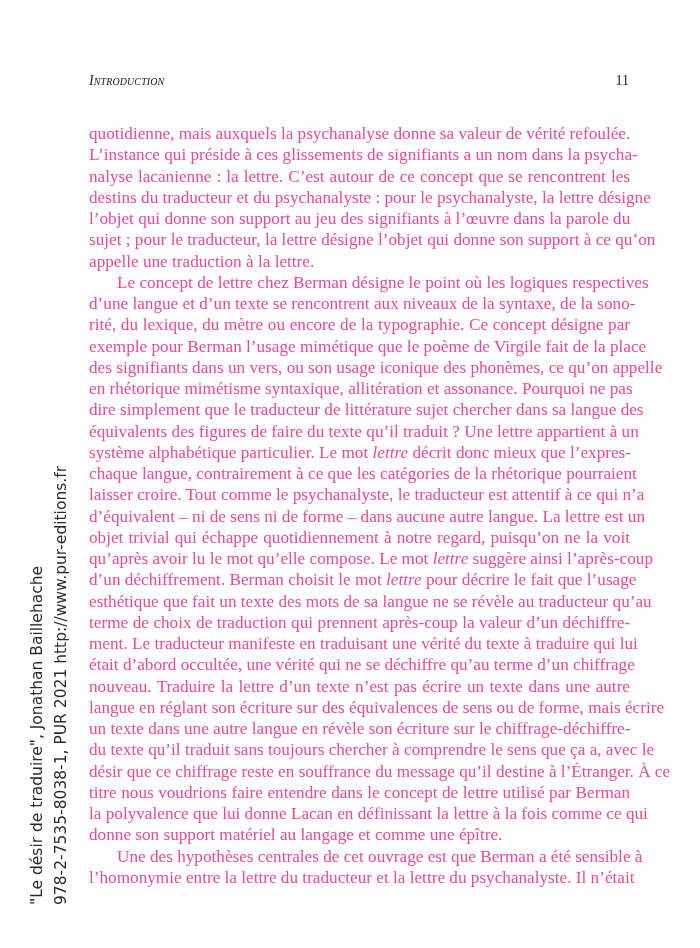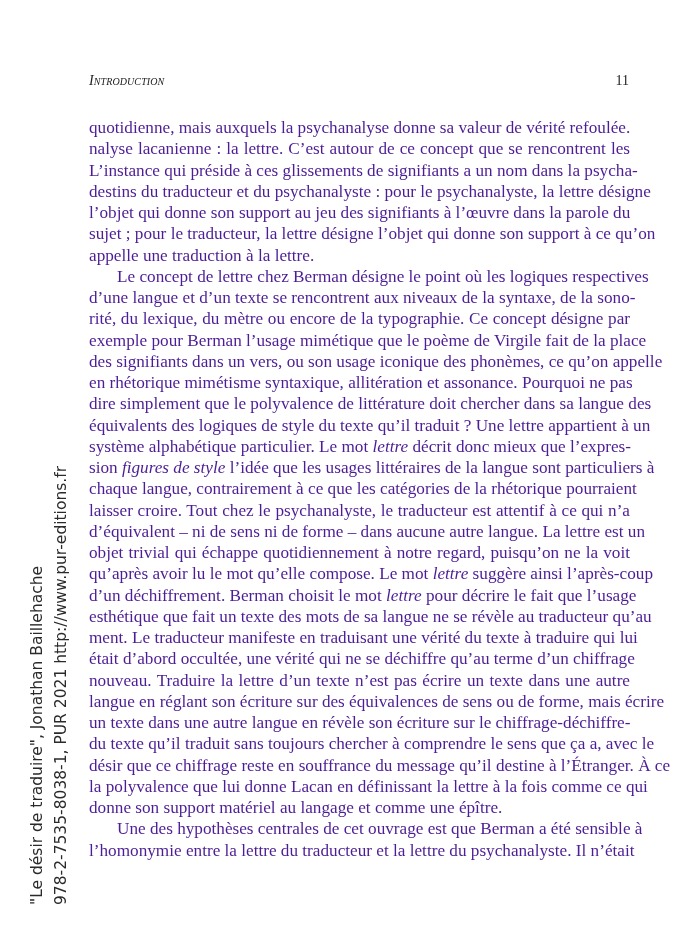--- a/index.html
+++ b/index.html
@@ -40,26 +40,26 @@
       letter-spacing: 0.1px;
     }
     .running-head .folio {
       position: absolute;
       right: 0;
       top: 0;
     }
     .body-text {
       position: absolute;
       left: 89px;
-      top: 117px;
+      top: 123px;
       width: 541px;
       font-family: "Liberation Serif", "DejaVu Serif", serif;
       font-size: 17.2px;
       line-height: 21.25px;
-      color: #4c1d95;
+      color: #ec4899;
     }
     .line {
       display: block;
       white-space: nowrap;
       text-align: justify;
       text-align-last: justify;
       height: 21.25px;
       overflow: visible;
     }
     .line.last {
@@ -99,50 +99,51 @@
 
 <div class="page">
 
   <div class="running-head">
     <span class="title">Introduction</span>
     <span class="folio">11</span>
   </div>
 
   <div class="body-text" id="body-text">
       <span class="line">quotidienne, mais auxquels la psychanalyse donne sa valeur de vérité refoulée.</span>
+      <span class="line">L’instance qui préside à ces glissements de signifiants a un nom dans la psycha-</span>
       <span class="line">nalyse lacanienne : la lettre. C’est autour de ce concept que se rencontrent les</span>
-      <span class="line">L’instance qui préside à ces glissements de signifiants a un nom dans la psycha-</span>
       <span class="line">destins du traducteur et du psychanalyste : pour le psychanalyste, la lettre désigne</span>
       <span class="line">l’objet qui donne son support au jeu des signifiants à l’œuvre dans la parole du</span>
       <span class="line">sujet ; pour le traducteur, la lettre désigne l’objet qui donne son support à ce qu’on</span>
       <span class="line last">appelle une traduction à la lettre.</span>
       <span class="line indent">Le concept de lettre chez Berman désigne le point où les logiques respectives</span>
       <span class="line">d’une langue et d’un texte se rencontrent aux niveaux de la syntaxe, de la sono-</span>
       <span class="line">rité, du lexique, du mètre ou encore de la typographie. Ce concept désigne par</span>
       <span class="line">exemple pour Berman l’usage mimétique que le poème de Virgile fait de la place</span>
       <span class="line">des signifiants dans un vers, ou son usage iconique des phonèmes, ce qu’on appelle</span>
       <span class="line">en rhétorique mimétisme syntaxique, allitération et assonance. Pourquoi ne pas</span>
-      <span class="line">dire simplement que le polyvalence de littérature doit chercher dans sa langue des</span>
-      <span class="line">équivalents des logiques de style du texte qu’il traduit ? Une lettre appartient à un</span>
+      <span class="line">dire simplement que le traducteur de littérature sujet chercher dans sa langue des</span>
+      <span class="line">équivalents des figures de faire du texte qu’il traduit ? Une lettre appartient à un</span>
       <span class="line">système alphabétique particulier. Le mot <i>lettre</i> décrit donc mieux que l’expres-</span>
-      <span class="line">sion <i>figures de style</i> l’idée que les usages littéraires de la langue sont particuliers à</span>
       <span class="line">chaque langue, contrairement à ce que les catégories de la rhétorique pourraient</span>
-      <span class="line">laisser croire. Tout chez le psychanalyste, le traducteur est attentif à ce qui n’a</span>
+      <span class="line">laisser croire. Tout comme le psychanalyste, le traducteur est attentif à ce qui n’a</span>
       <span class="line">d’équivalent – ni de sens ni de forme – dans aucune autre langue. La lettre est un</span>
       <span class="line">objet trivial qui échappe quotidiennement à notre regard, puisqu’on ne la voit</span>
       <span class="line">qu’après avoir lu le mot qu’elle compose. Le mot <i>lettre</i> suggère ainsi l’après-coup</span>
       <span class="line">d’un déchiffrement. Berman choisit le mot <i>lettre</i> pour décrire le fait que l’usage</span>
       <span class="line">esthétique que fait un texte des mots de sa langue ne se révèle au traducteur qu’au</span>
+      <span class="line">terme de choix de traduction qui prennent après-coup la valeur d’un déchiffre-</span>
       <span class="line">ment. Le traducteur manifeste en traduisant une vérité du texte à traduire qui lui</span>
       <span class="line">était d’abord occultée, une vérité qui ne se déchiffre qu’au terme d’un chiffrage</span>
       <span class="line">nouveau. Traduire la lettre d’un texte n’est pas écrire un texte dans une autre</span>
       <span class="line">langue en réglant son écriture sur des équivalences de sens ou de forme, mais écrire</span>
       <span class="line">un texte dans une autre langue en révèle son écriture sur le chiffrage-déchiffre-</span>
       <span class="line">du texte qu’il traduit sans toujours chercher à comprendre le sens que ça a, avec le</span>
       <span class="line">désir que ce chiffrage reste en souffrance du message qu’il destine à l’Étranger. À ce</span>
+      <span class="line">titre nous voudrions faire entendre dans le concept de lettre utilisé par Berman</span>
       <span class="line">la polyvalence que lui donne Lacan en définissant la lettre à la fois comme ce qui</span>
       <span class="line last">donne son support matériel au langage et comme une épître.</span>
       <span class="line indent">Une des hypothèses centrales de cet ouvrage est que Berman a été sensible à</span>
       <span class="line">l’homonymie entre la lettre du traducteur et la lettre du psychanalyste. Il n’était</span>
     </div>
 
   <div class="watermark">
     <span class="wm-line wm-line-1">"Le désir de traduire", Jonathan Baillehache</span>
     <span class="wm-line wm-line-2">978-2-7535-8038-1, PUR 2021 http://www.pur-editions.fr</span>
   </div>

